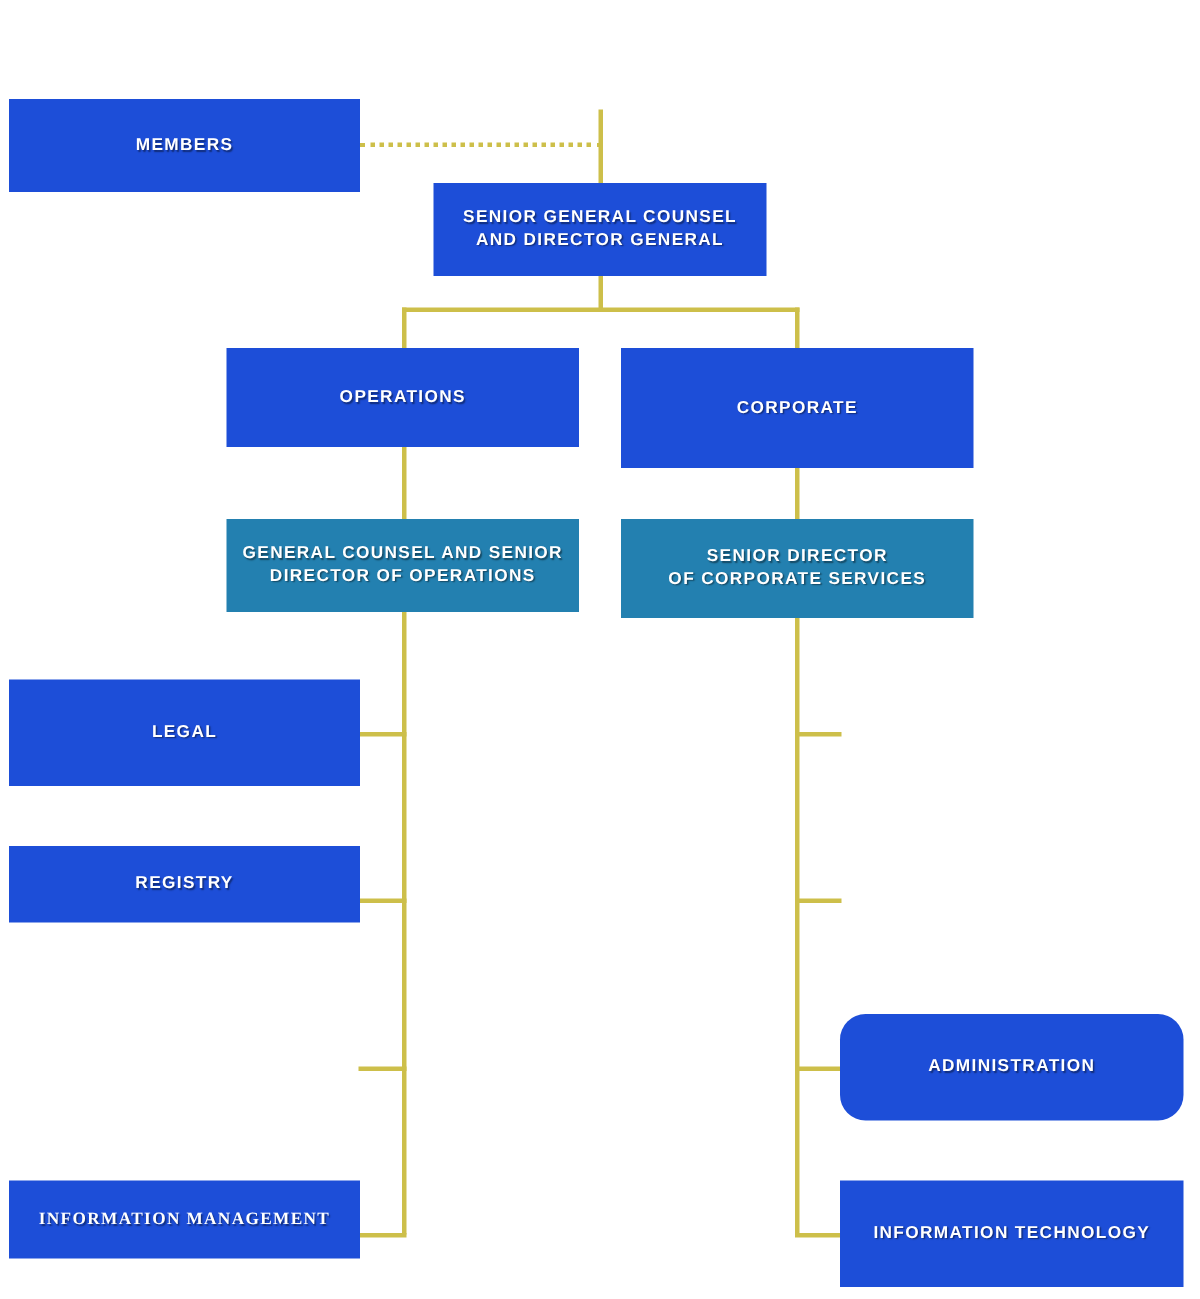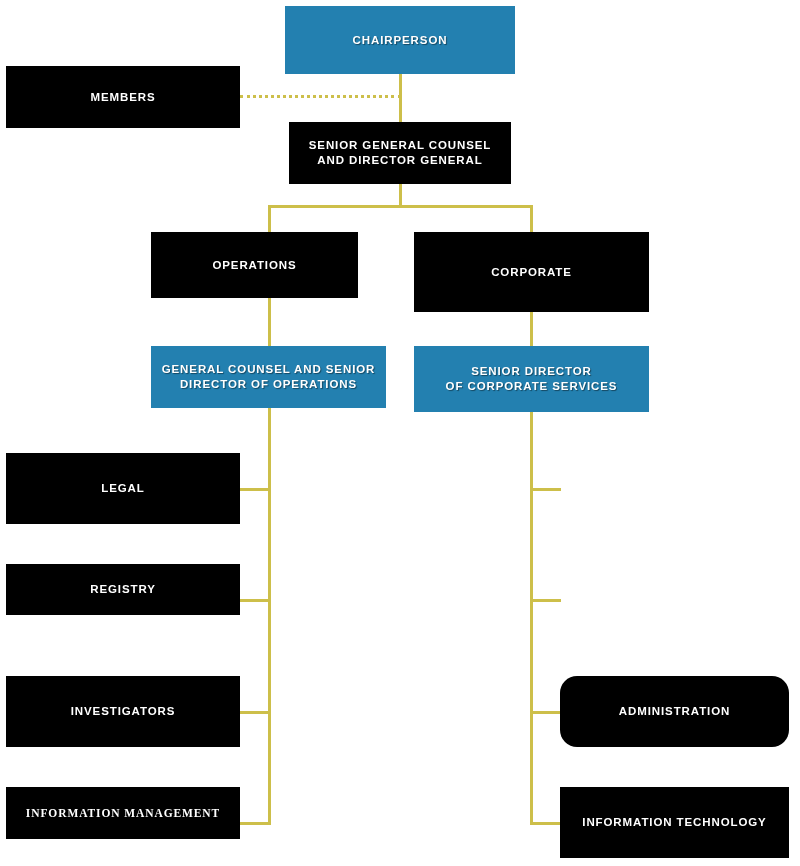--- a/index.html
+++ b/index.html
@@ -29,21 +29,21 @@
     color: #ffffff;
     font-weight: bold;
     font-size: 11.5px;
     letter-spacing: 0.9px;
     line-height: 15px;
     text-transform: uppercase;
     text-shadow: 1px 1px 1px rgba(0, 0, 0, 0.45);
     padding: 2px 6px;
     -webkit-font-smoothing: antialiased;
   }
-  .node.dark  { background: #000000; align-items: center; }
+  .node.dark  { background: #1d4ed8; align-items: center; }
   .node.light { background: #2380b0; }
   .node .label {
     display: block;
     width: 100%;
     white-space: pre-line;
   }
 
   
   .conn {
     position: absolute;
@@ -85,34 +85,31 @@
   <div class="conn h" style="left:239px; top:488px; width:32px;"></div>
   <div class="conn h" style="left:239px; top:599px; width:32px;"></div>
   <div class="conn h" style="left:239px; top:711px; width:32px;"></div>
   <div class="conn h" style="left:239px; top:822px; width:32px;"></div>
 
   <div class="conn h" style="left:530px; top:488px; width:31px;"></div>
   <div class="conn h" style="left:530px; top:599px; width:31px;"></div>
   <div class="conn h" style="left:530px; top:711px; width:31px;"></div>
   <div class="conn h" style="left:530px; top:822px; width:31px;"></div>
 
-  <div class="node light" style="left:285px; top:6px; width:230px; height:68px;">
-    <span class="label">CHAIRPERSON</span>
-  </div>
 
   <div class="node dark" style="left:6px; top:66px; width:234px; height:62px;">
     <span class="label">MEMBERS</span>
   </div>
 
   <div class="node dark" style="left:289px; top:122px; width:222px; height:62px;">
     <span class="label">SENIOR GENERAL COUNSEL
 AND DIRECTOR GENERAL</span>
   </div>
 
-  <div class="node dark" style="left:151px; top:232px; width:207px; height:66px;">
+  <div class="node dark" style="left:151px; top:232px; width:235px; height:66px;">
     <span class="label">OPERATIONS</span>
   </div>
 
   <div class="node dark" style="left:414px; top:232px; width:235px; height:80px;">
     <span class="label">CORPORATE</span>
   </div>
 
   <div class="node light" style="left:151px; top:346px; width:235px; height:62px;">
     <span class="label">GENERAL COUNSEL AND SENIOR
 DIRECTOR OF OPERATIONS</span>
@@ -122,23 +119,20 @@
     <span class="label">SENIOR DIRECTOR
 OF CORPORATE SERVICES</span>
   </div>
 
   <div class="node dark" style="left:6px; top:453px; width:234px; height:71px;">
     <span class="label">LEGAL</span>
   </div>
   <div class="node dark" style="left:6px; top:564px; width:234px; height:51px;">
     <span class="label">REGISTRY</span>
   </div>
-  <div class="node dark" style="left:6px; top:676px; width:234px; height:71px;">
-    <span class="label">INVESTIGATORS</span>
-  </div>
   <div class="node dark" style="left:6px; top:787px; width:234px; height:52px;font-family:Liberation Serif, serif;">
     <span class="label">INFORMATION MANAGEMENT</span>
   </div>
 
   <div class="node dark" style="left:560px; top:676px; width:229px; height:71px;border-radius:17px;">
     <span class="label">ADMINISTRATION</span>
   </div>
   <div class="node dark" style="left:560px; top:787px; width:229px; height:71px;">
     <span class="label">INFORMATION TECHNOLOGY</span>
   </div>

